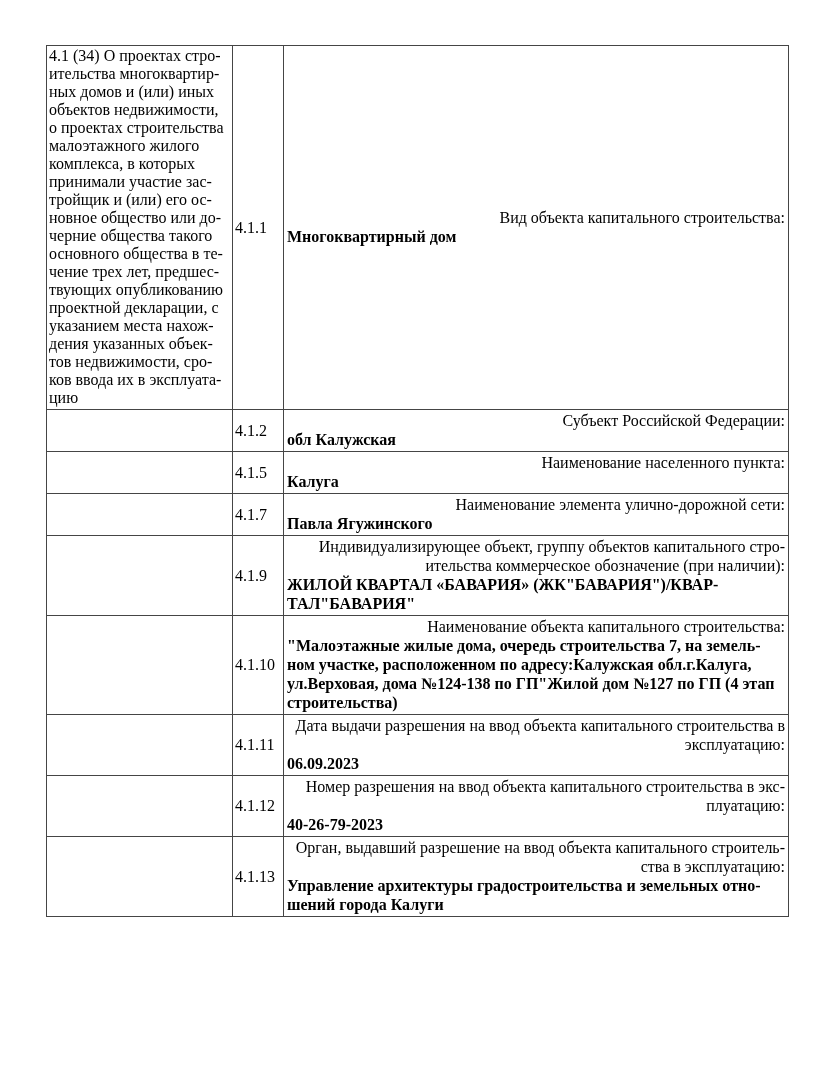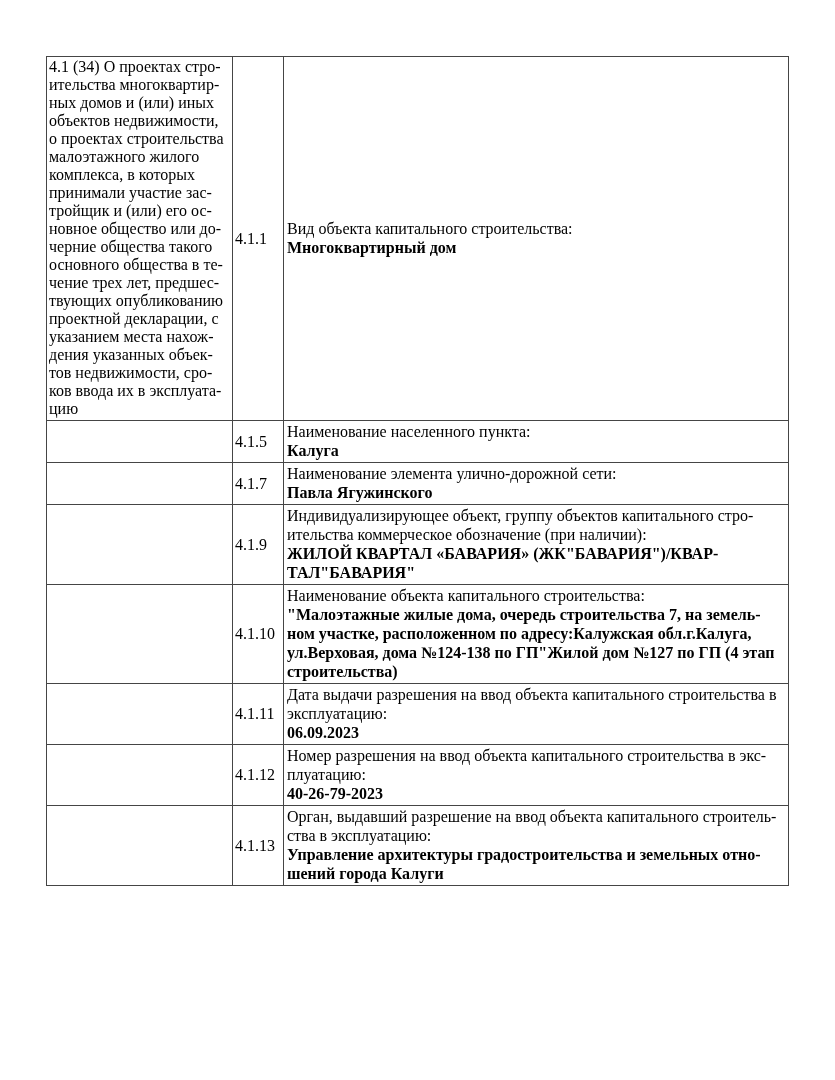--- a/index.html
+++ b/index.html
@@ -8,21 +8,21 @@
     height: 1080px;
     background: #ffffff;
     color: #000000;
     font-family: "Liberation Serif", "DejaVu Serif", serif;
     position: relative;
     overflow: hidden;
   }
   .doc-table {
     position: absolute;
     left: 46px;
-    top: 56px;
+    top: 45px;
     width: 742px;
     border-collapse: collapse;
     table-layout: fixed;
   }
   .doc-table td {
     border: 1px solid #454545;
     box-sizing: border-box;
     font-size: 16px;
     line-height: 19px;
     padding: 1px 3px 2px 3px;
@@ -32,21 +32,21 @@
   td.desc {
     vertical-align: top;
     white-space: pre-line;
     line-height: 18px;
     padding: 1px 2px 2px 2px;
   }
   td.num {
     padding-left: 2px;
     padding-right: 2px;
   }
-  .label { white-space: pre-line; }
+  .label { white-space: pre-line; text-align: right; }
   .value { font-weight: bold; white-space: pre-line; }
   .plain { font-weight: normal; }
 </style>
 </head>
 <body>
 
 <table class="doc-table">
   <colgroup>
     <col style="width:186px">
     <col style="width:51px">
@@ -71,20 +71,28 @@
 проектной декларации, с
 указанием места нахож-
 дения указанных объек-
 тов недвижимости, сро-
 ков ввода их в эксплуата-
 цию</td>
     <td class="num"><span>4.1.1</span></td>
     <td class="content">
       <div class="label">Вид объекта капитального строительства:</div>
       <div class="value-line"><span class="value">Многоквартирный дом</span></div>
+    </td>
+  </tr>
+      <tr>
+    <td class="desc"></td>
+    <td class="num"><span>4.1.2</span></td>
+    <td class="content">
+      <div class="label">Субъект Российской Федерации:</div>
+      <div class="value-line"><span class="value">обл Калужская</span></div>
     </td>
   </tr>
       <tr>
     <td class="desc"></td>
     <td class="num"><span>4.1.5</span></td>
     <td class="content">
       <div class="label">Наименование населенного пункта:</div>
       <div class="value-line"><span class="value">Калуга</span></div>
     </td>
   </tr>

